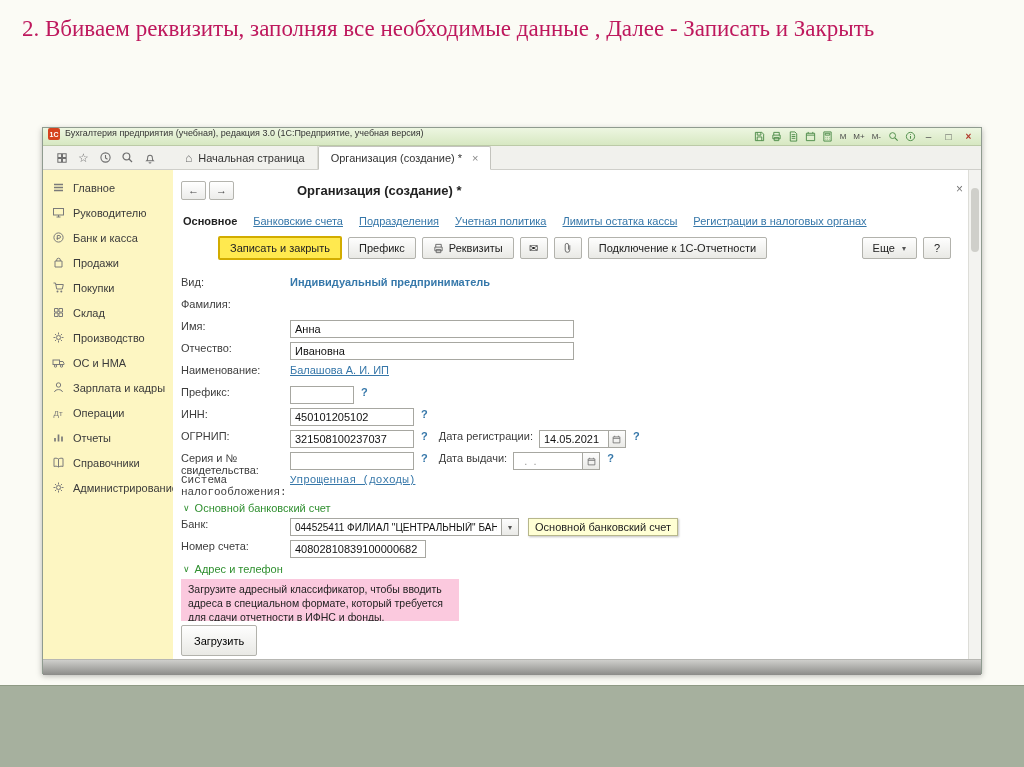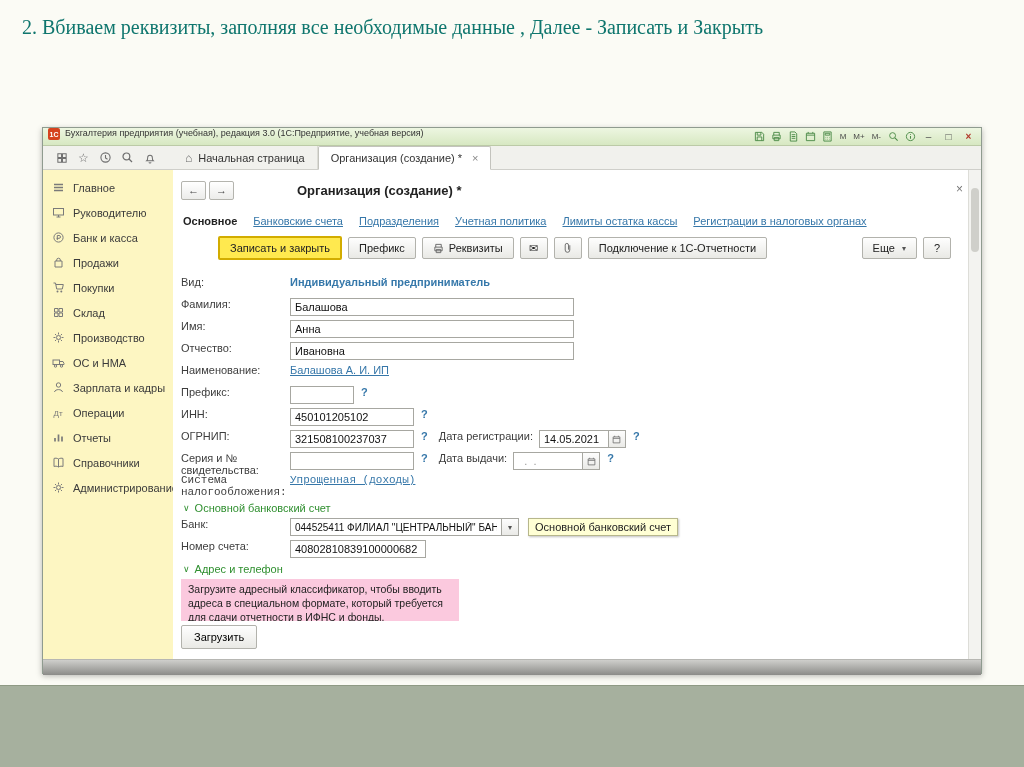--- a/index.html
+++ b/index.html
@@ -1,20 +1,20 @@
 <!DOCTYPE html>
 <html><head>
 <meta charset="utf-8">
 <style>
   * { margin:0; padding:0; box-sizing:border-box; }
   html,body { width:1024px; height:767px; }
   body { position:relative; overflow:hidden; background:#a6b09e; font-family:"Liberation Sans",sans-serif; }
 
   .slide { position:absolute; left:0; top:0; width:1024px; height:686px; background:#fbfbf5; border-bottom:1px solid #8f9a85; }
-  .slide-title { padding:14px 24px 0 22px; font-family:"Liberation Serif",serif; font-size:20px; line-height:1.32; color:#0f766e; max-width:980px; }
+  .slide-title { padding:14px 24px 0 22px; font-family:"Liberation Serif",serif; font-size:23px; line-height:1.32; color:#be185d; max-width:980px; }
 
   .window { position:absolute; left:42px; top:127px; width:940px; height:547px; background:#fff; border:1px solid #8f9b8f; box-shadow:0 2px 6px rgba(0,0,0,.28); display:flex; flex-direction:column; }
 
   .titlebar { height:18px; background:linear-gradient(#edf6e1,#d7e8c2); border-bottom:1px solid #bccaa7; display:flex; padding:0 5px; font-size:9px; color:#333; flex:0 0 auto; }
   .tb-logo { width:12px; height:12px; background:#d6431f; color:#fff; border-radius:2px; font-size:7px; font-weight:bold; display:flex; align-items:center; justify-content:center; margin-right:5px; flex:0 0 auto; }
   .tb-title { white-space:nowrap; overflow:hidden; }
   .tb-right { margin-left:auto; display:flex; align-items:center; gap:5px; flex:0 0 auto; }
   .tb-ic { display:inline-flex; width:12px; height:12px; align-items:center; justify-content:center; }
   .tb-mem { font-size:8px; color:#4a4a4a; padding:0 1px; }
   .tb-btn { width:15px; text-align:center; font-size:10px; color:#555; line-height:12px; }
@@ -60,21 +60,21 @@
   .inp.dim { color:#999; }
   .q { color:#3677a9; font-weight:bold; margin-left:7px; }
   .lbl2 { margin-left:11px; margin-right:6px; color:#3d3d3d; white-space:nowrap; }
   .vlink { color:#3677a9; text-decoration:underline; cursor:pointer; }
   .vbold { color:#3678aa; font-weight:bold; }
   .calbtn, .cmbbtn { width:17px; height:18px; border:1px solid #a7a7a1; border-left:none; background:linear-gradient(#fdfdfd,#eaeae7); display:inline-flex; align-items:center; justify-content:center; font-size:8px; color:#555; }
   .section { color:#2f8f2f; height:13px; margin:2px 0 4px 2px; display:flex; align-items:center; gap:5px; }
   .section .chev { font-size:9px; }
   .tooltip { background:#ffffd4; border:1px solid #b7b78c; box-shadow:1px 1px 2px rgba(0,0,0,.25); padding:2px 6px; margin-left:9px; white-space:nowrap; color:#222; }
   .notice { width:278px; background:#fbc9de; color:#222; font-size:10.5px; line-height:1.33; padding:4px 7px; height:42px; margin-bottom:4px; overflow:hidden; }
-  .loadbtn { height:24px; padding:0 12px; border:1px solid #b2b2ac; border-radius:2px; background:linear-gradient(#fefefe,#e9e9e5); font-size:11px; display:inline-flex; align-items:center; }
+  .loadbtn { height:31px; padding:0 12px; border:1px solid #b2b2ac; border-radius:2px; background:linear-gradient(#fefefe,#e9e9e5); font-size:11px; display:inline-flex; align-items:center; }
 
   .win-bottom { height:16px; flex:0 0 auto; background:linear-gradient(#cfcfcc,#8b8b88); border-top:1px solid #b7b7b3; }
 
   svg { display:block; }
 </style>
 </head>
 <body>
 
 <div class="slide">
   <div class="slide-title">2. Вбиваем реквизиты, заполняя все необходимые данные , Далее - Записать и Закрыть</div>
@@ -336,21 +336,20 @@
           <button class="btn iconb">?</button>
         </div>
 
         <div class="frow">
           <span class="flabel">Вид:</span>
           <span class="vbold">Индивидуальный предприниматель</span>
         </div>
 
         <div class="frow">
           <span class="flabel">Фамилия:</span>
-          <input class="inp" style="width: 284px;" value="Балашова">
         </div>
 
         <div class="frow">
           <span class="flabel">Имя:</span>
           <input class="inp" style="width: 284px;" value="Анна">
         </div>
 
         <div class="frow">
           <span class="flabel">Отчество:</span>
           <input class="inp" style="width: 284px;" value="Ивановна">

